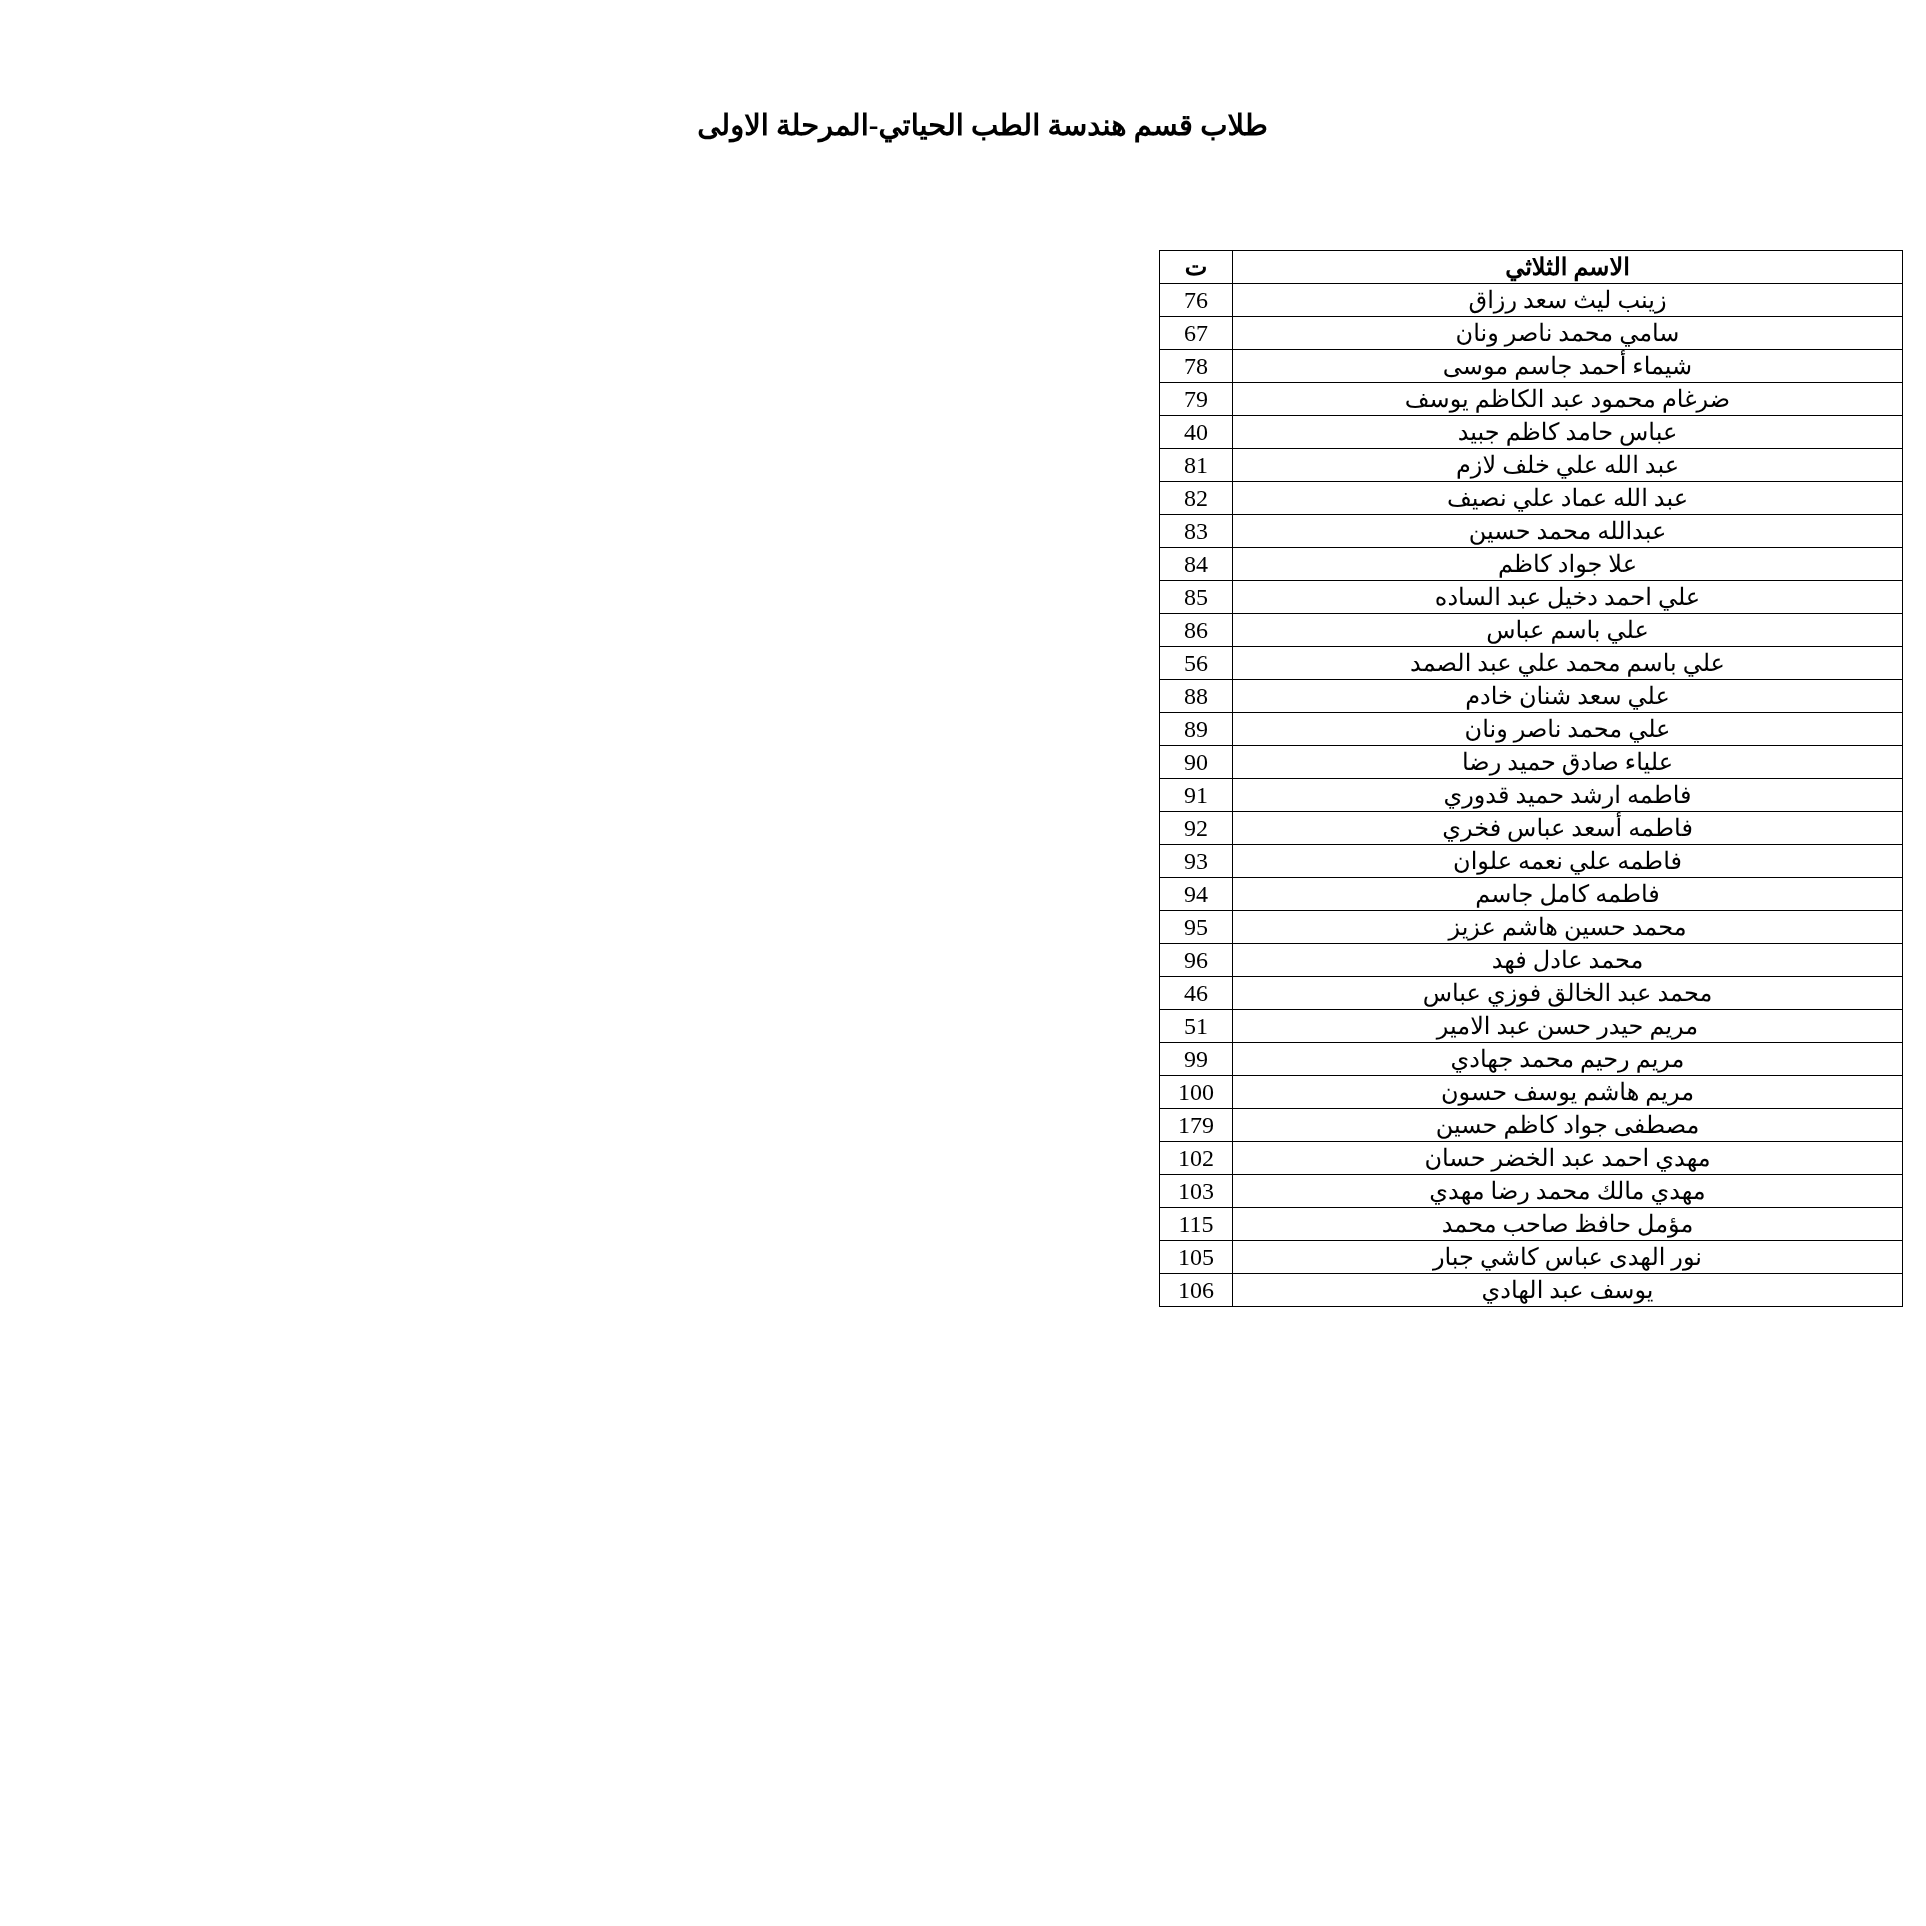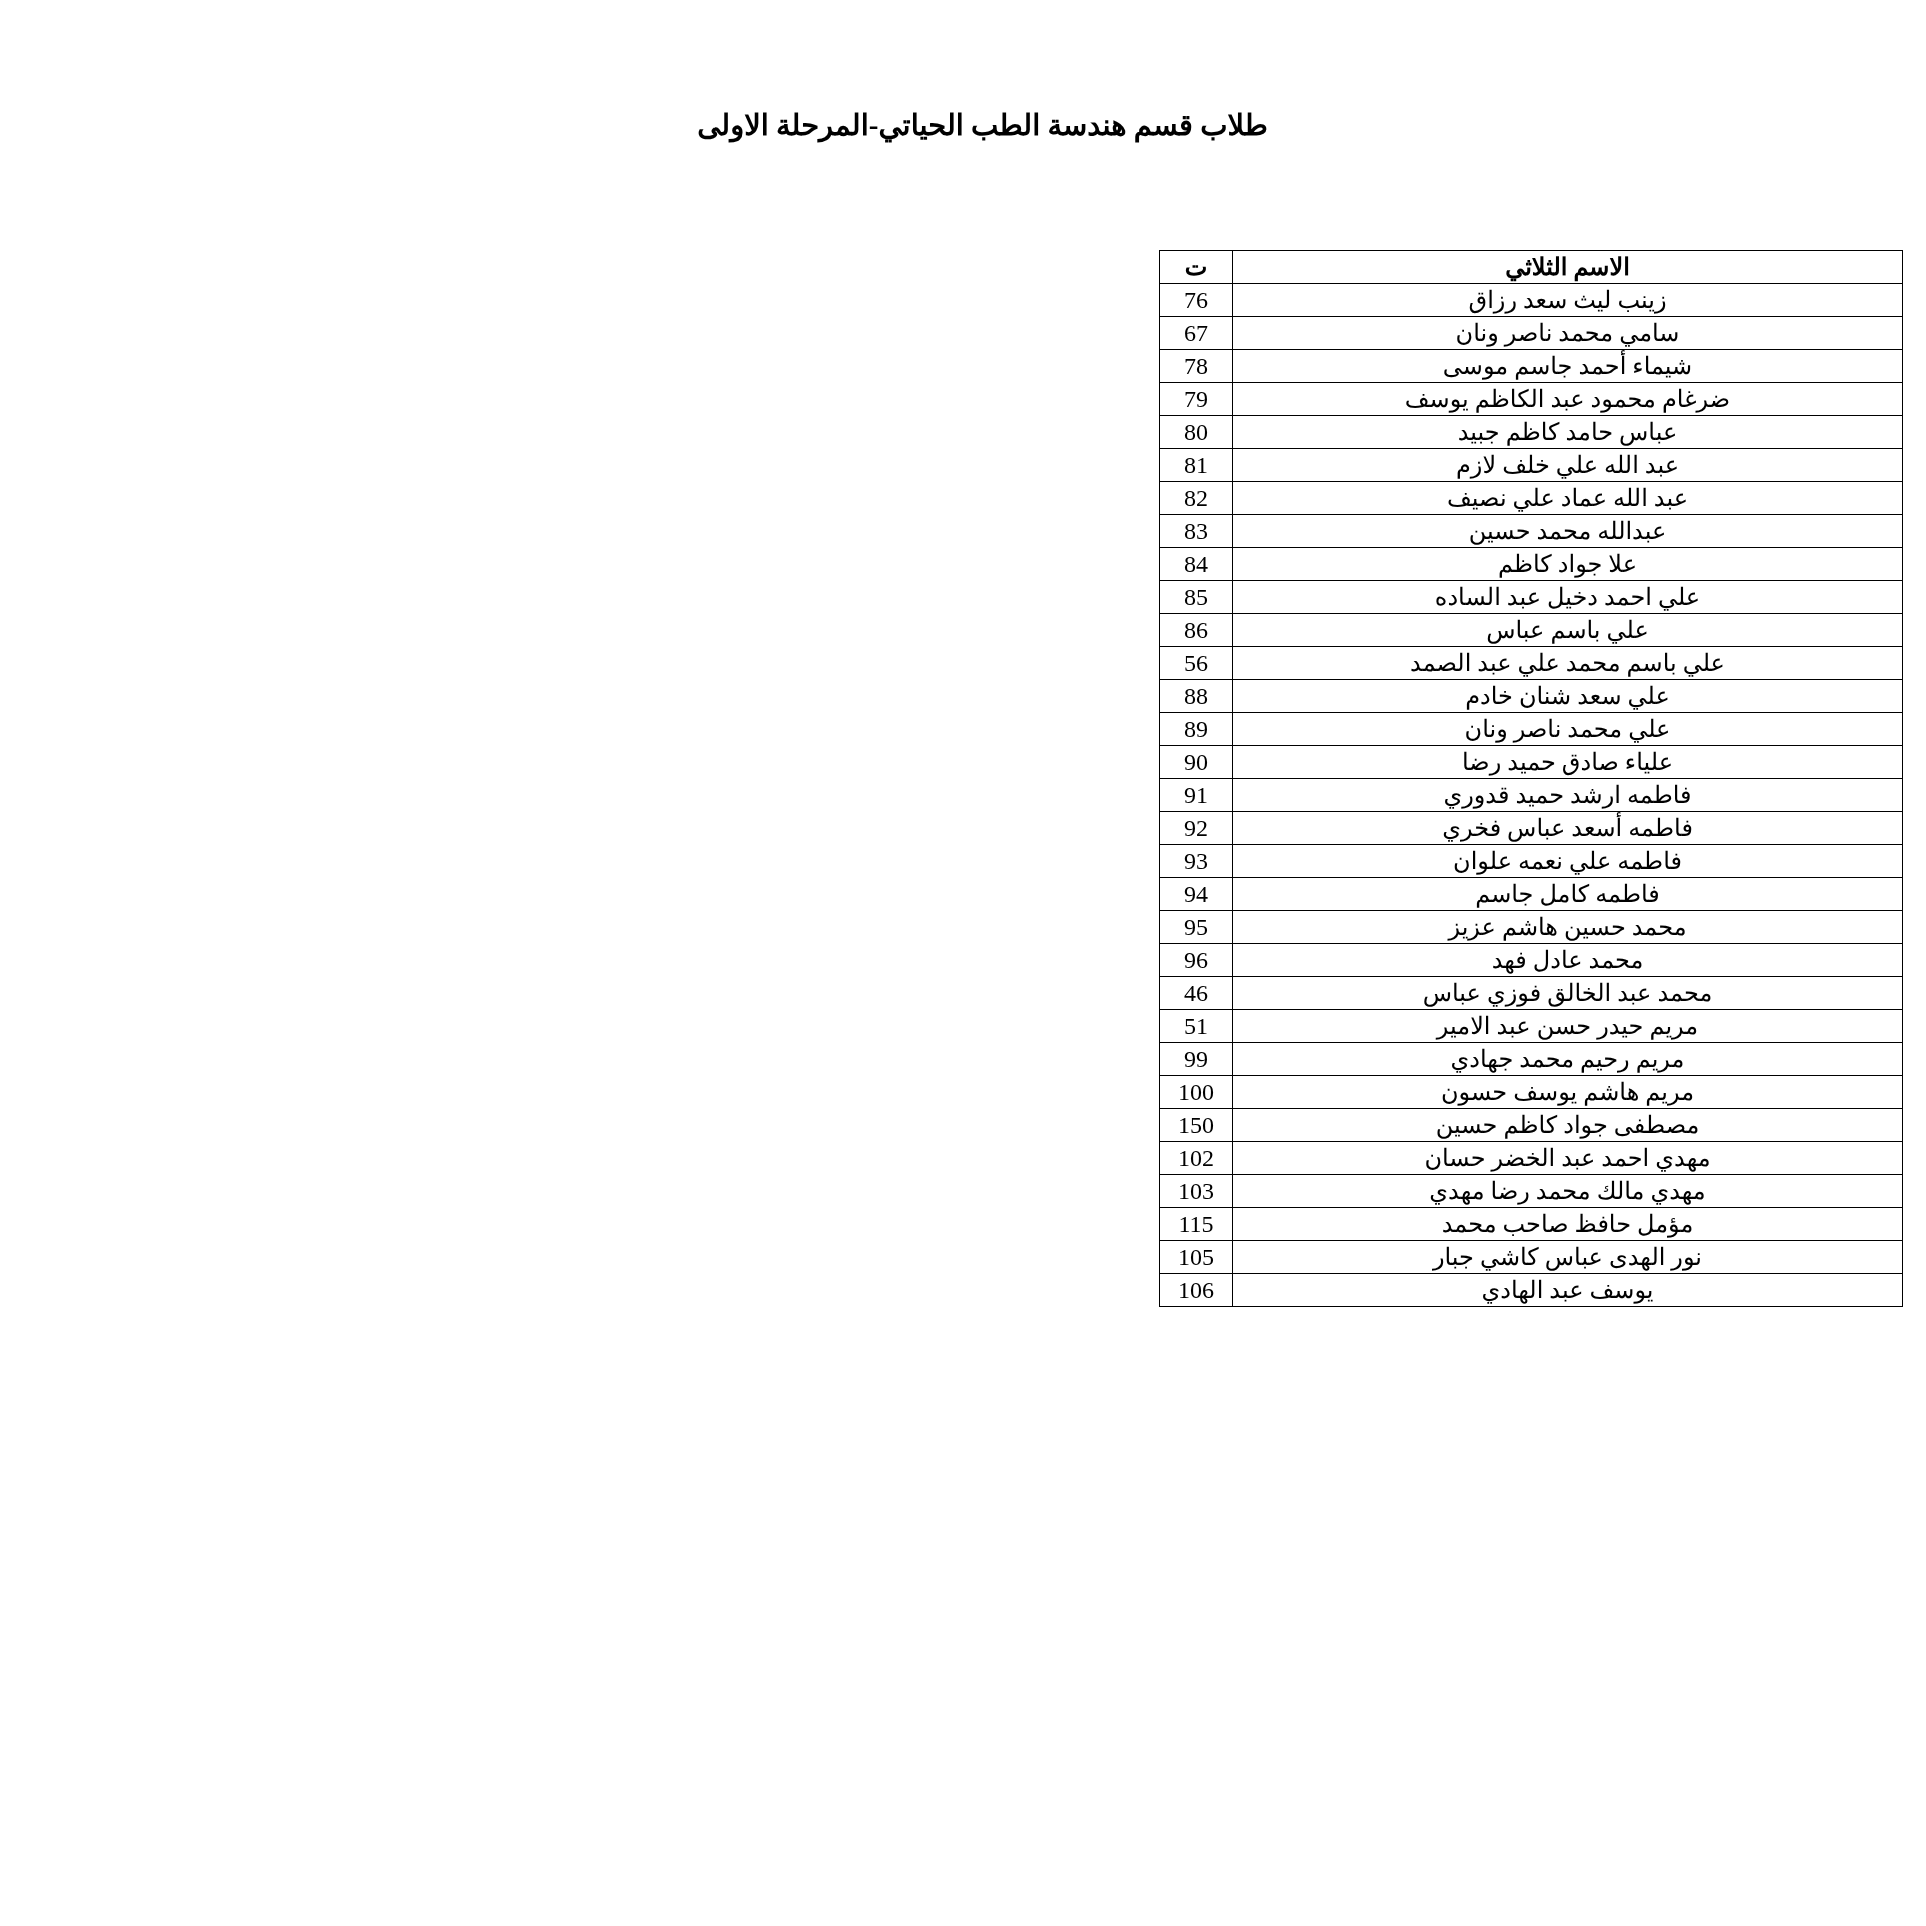--- a/index.html
+++ b/index.html
@@ -100,21 +100,21 @@
           <tr>
             <td class="col-name">شيماء أحمد جاسم موسى</td>
             <td class="col-num">78</td>
           </tr>
           <tr>
             <td class="col-name">ضرغام محمود عبد الكاظم يوسف</td>
             <td class="col-num">79</td>
           </tr>
           <tr>
             <td class="col-name">عباس حامد كاظم جبيد</td>
-            <td class="col-num">80</td>
+            <td class="col-num">40</td>
           </tr>
           <tr>
             <td class="col-name">عبد الله علي خلف لازم</td>
             <td class="col-num">81</td>
           </tr>
           <tr>
             <td class="col-name">عبد الله عماد علي نصيف</td>
             <td class="col-num">82</td>
           </tr>
           <tr>
@@ -184,21 +184,21 @@
           <tr>
             <td class="col-name">مريم رحيم محمد جهادي</td>
             <td class="col-num">99</td>
           </tr>
           <tr>
             <td class="col-name">مريم هاشم يوسف حسون</td>
             <td class="col-num">100</td>
           </tr>
           <tr>
             <td class="col-name">مصطفى جواد كاظم حسين</td>
-            <td class="col-num">150</td>
+            <td class="col-num">179</td>
           </tr>
           <tr>
             <td class="col-name">مهدي احمد عبد الخضر حسان</td>
             <td class="col-num">102</td>
           </tr>
           <tr>
             <td class="col-name">مهدي مالك محمد رضا مهدي</td>
             <td class="col-num">103</td>
           </tr>
           <tr>

